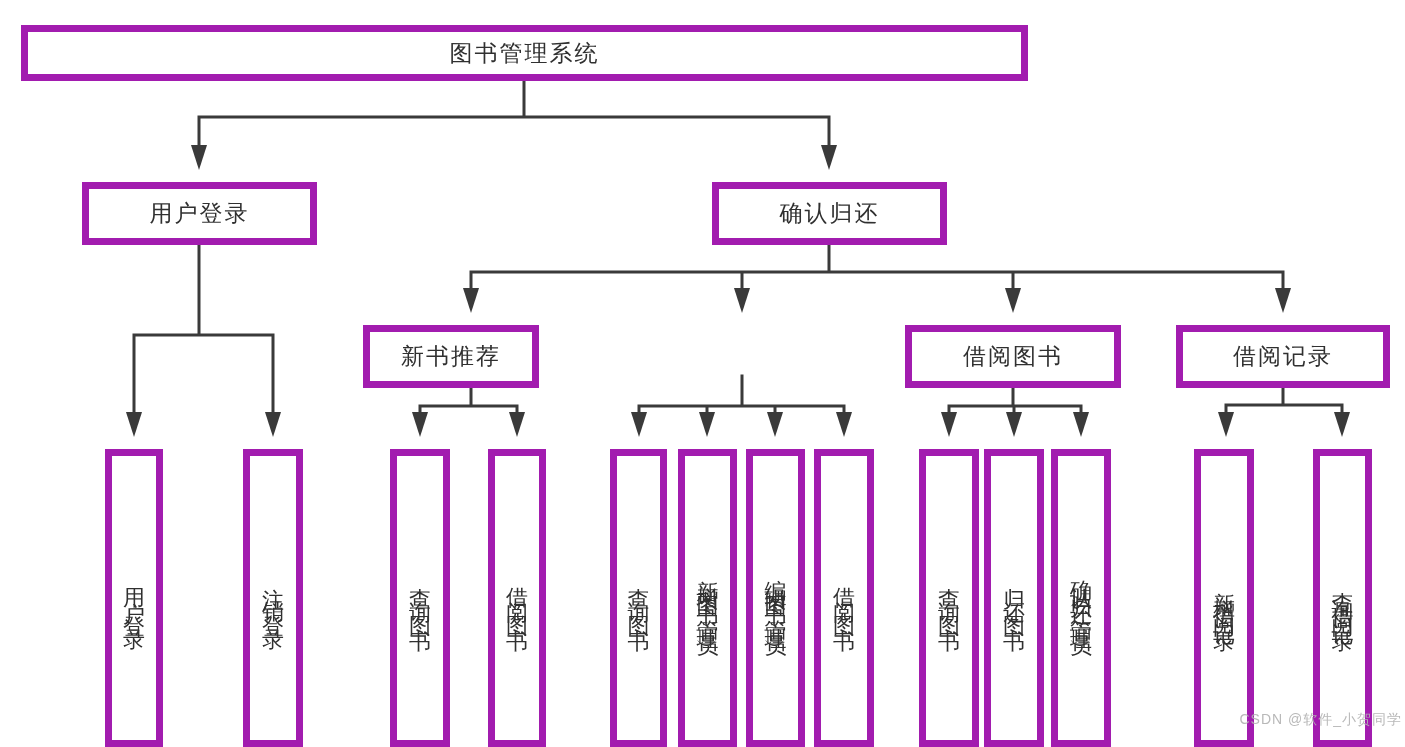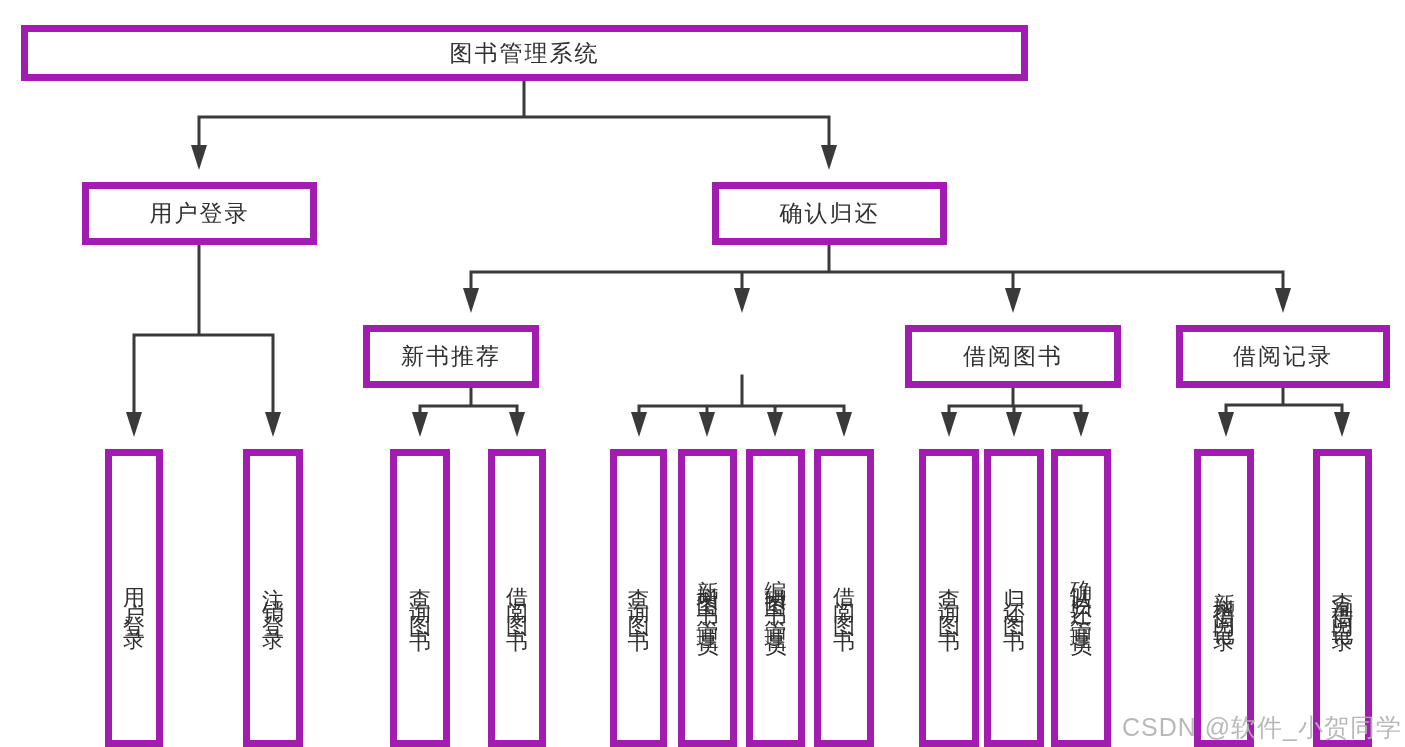--- a/index.html
+++ b/index.html
@@ -49,21 +49,21 @@
     line-height: 1.0;
   }
   .v-label.short {
     letter-spacing: 14px;
   }
   #watermark {
     position: absolute;
     right: 3px;
     top: 711px;
     z-index: 3;
-    font-size: 25px;
+    font-size: 14px;
     color: #b3b3b3;
     opacity: 0.92;
     white-space: nowrap;
     letter-spacing: 1px;
   }
 </style>
 </head>
 <body>
 
 <div id="stage">

